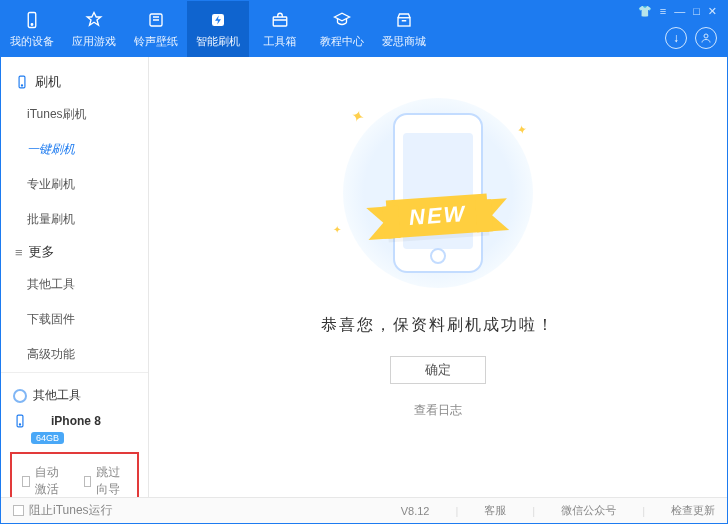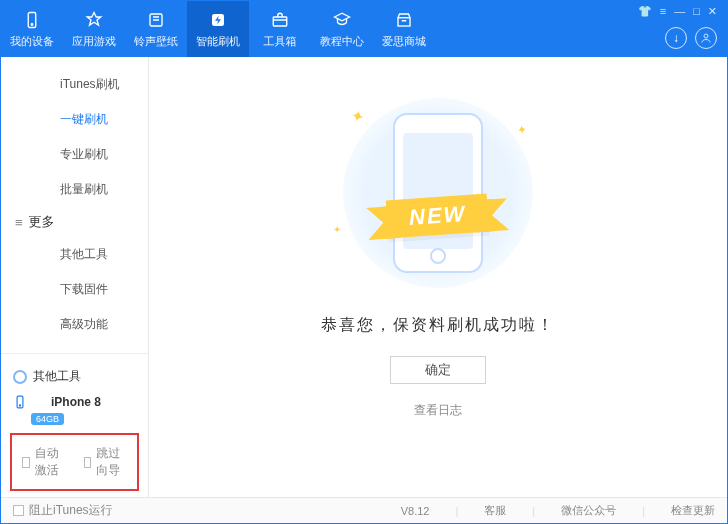--- a/index.html
+++ b/index.html
@@ -100,28 +100,28 @@
     display: flex;
     flex-direction: column;
     padding-top: 10px;
   }
   .side-section-title {
     display: flex; align-items:center; gap:6px;
     padding: 6px 14px;
     color: #333;
     font-size: 13px;
   }
-  .side-items { padding-left: 38px; margin-left: 21px; }
+  .side-items { padding-left: 26px; }
   .side-item {
     padding: 9px 0;
     color: #555;
     cursor: pointer;
     font-size: 12px;
   }
-  .side-item.active { color: #1d7bf0; }
+  .side-item.active { color: #1d7bf0; font-style: italic; }
   .sidebar-bottom {
     margin-top: auto;
     border-top: 1px solid #eee;
     padding: 8px 10px 6px;
   }
   .mode {
     display:flex; align-items:center; gap:6px;
     font-size:12px; color:#333; padding:6px 2px;
     cursor:pointer;
   }
@@ -306,20 +306,27 @@
       <svg width="12" height="12" viewBox="0 0 24 24" fill="none" stroke="#cfe6ff" stroke-width="2">
           <circle cx="12" cy="8" r="4"></circle>
           <path d="M4 21c0-4 4-6 8-6s8 2 8 6"></path>
         </svg>
     </div>
   </div>
 
   <div class="body">
 
     <div class="sidebar">
+      <div class="side-section-title">
+        <svg width="14" height="14" viewBox="0 0 24 24" fill="none" stroke="#1d7bf0" stroke-width="2">
+            <rect x="7" y="2" width="10" height="20" rx="2"></rect>
+            <circle cx="12" cy="18" r="1"></circle>
+          </svg>
+        <span>刷机</span>
+      </div>
       <div class="side-items" id="side-items-1">
           <div class="side-item">iTunes刷机</div>
           <div class="side-item active">一键刷机</div>
           <div class="side-item">专业刷机</div>
           <div class="side-item">批量刷机</div>
         </div>
 
       <div class="side-section-title">
         <span style="color:#888;">≡</span>
         <span>更多</span>

